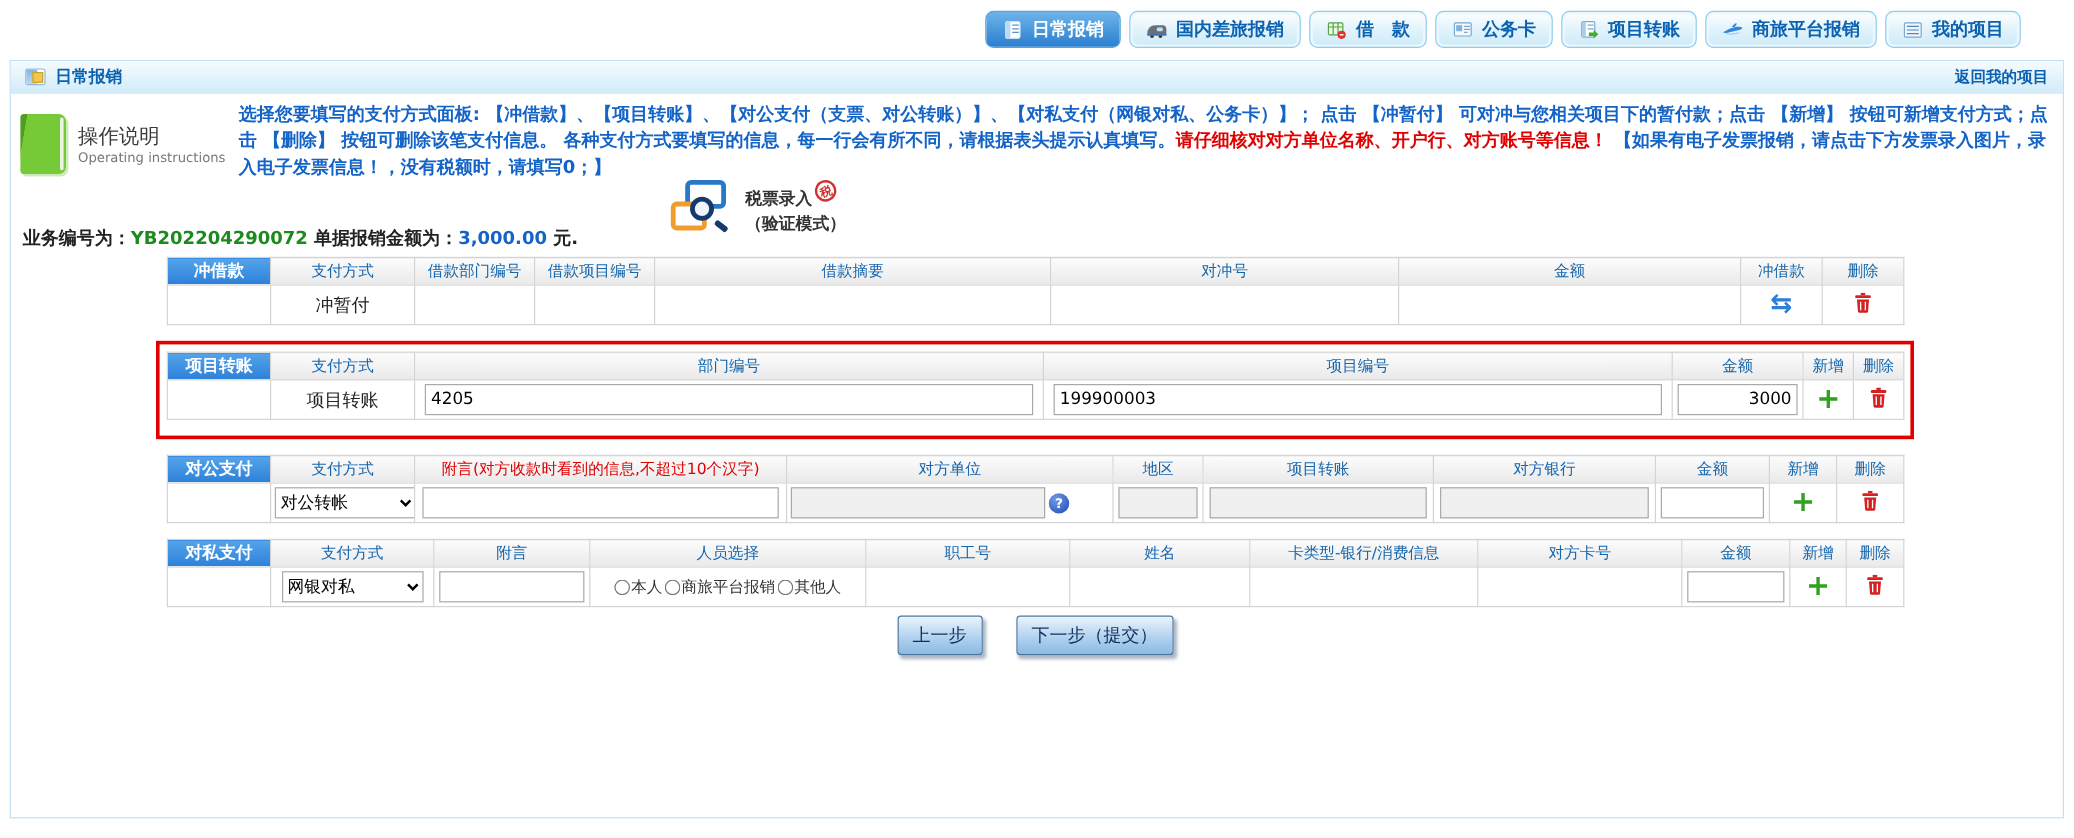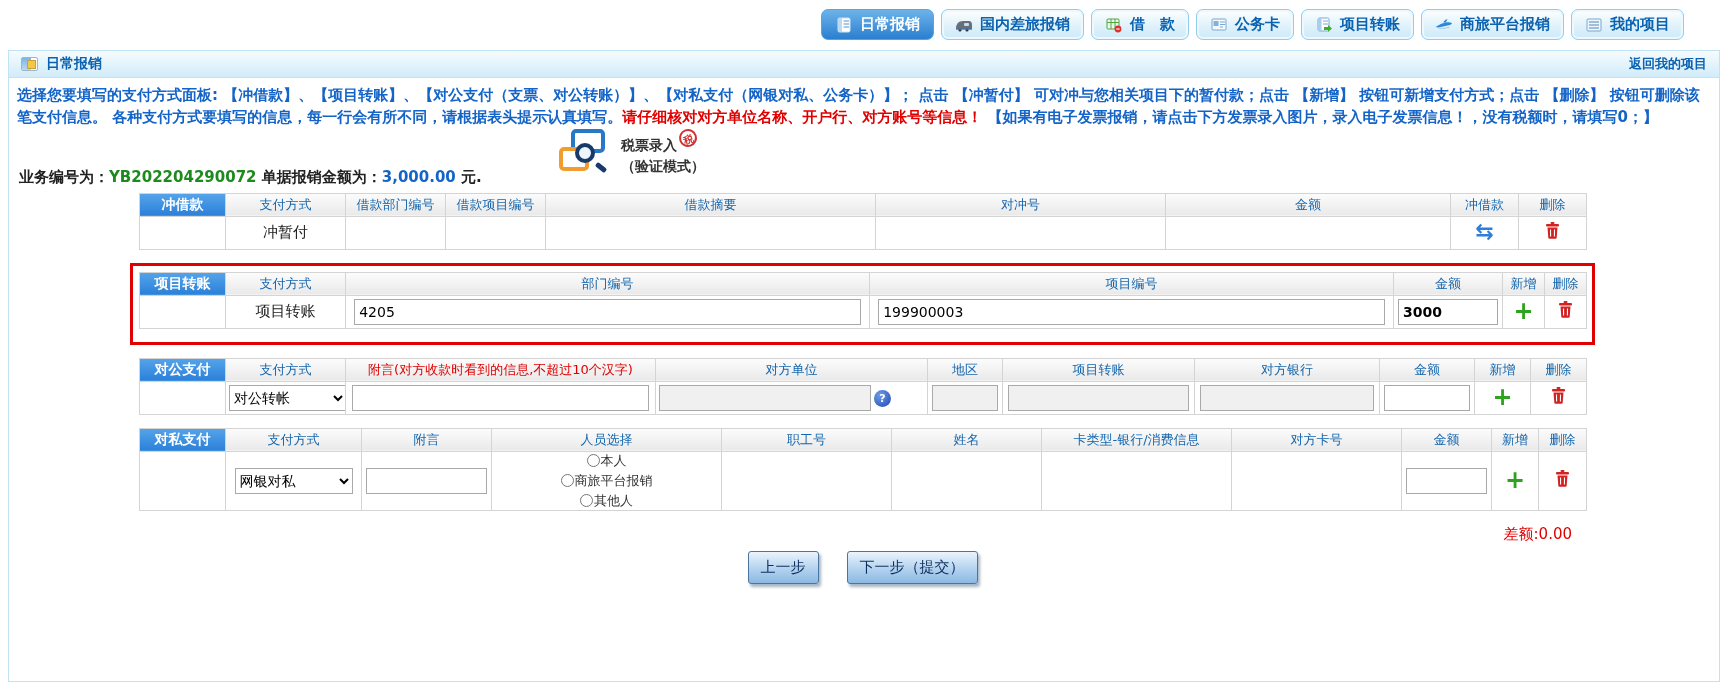--- a/index.html
+++ b/index.html
@@ -55,28 +55,28 @@
   .tables { width:1447px; margin-left:130px; }
   table { border-collapse:collapse; width:100%; table-layout:fixed;padding-left:16px; }
   th,td { border:1px solid #d4d4d4; padding:0 3px; overflow:hidden; white-space:nowrap; }
   thead th { height:23px; background:linear-gradient(#fcfcfc,#e9e9e9); color:#1566ad; font-weight:normal; font-size:13px; }
   th.tlabel { background:linear-gradient(#55a4ea,#2b80d9); color:#fff; font-weight:bold; font-size:14px; }
   th.red-th { color:#e00000; }
   tbody td { height:33px; background:#fff; text-align:center; font-size:15px; color:#222; }
   .row-gap { height:13px; }
   input[type=text] { height:26px; width:98%; border:1px solid #a9a9a9; font-size:14px; padding:0 4px; font-family:inherit; }
   input.ro { background:#f0f0f0; }
-  input.amt { text-align:left;font-weight:bold; }
+  input.amt { text-align:right; }
   select { height:26px; min-width:118px; border:1px solid #a9a9a9; font-size:14px; font-family:inherit; background:#fff; }
   .highlight { border:3px solid #e00000; padding:6px 6px 13px 6px; margin:13px -9px 13px -9px; }
   .swap-ico { color:#2f7fd6; font-size:22px; font-weight:bold; line-height:20px; cursor:pointer; }
   .plus-ico { color:#2fa31f; font-size:24px; font-weight:bold; line-height:20px; cursor:pointer; }
   .trash-ico { display:inline-block; cursor:pointer; }
   .q-ico { display:inline-block; width:17px; height:17px; border-radius:50%; background:radial-gradient(circle at 35% 30%,#6f9be8,#1d48b4); color:#fff; font-size:11px; font-weight:bold; line-height:17px; text-align:center; vertical-align:middle; margin-left:3px; cursor:pointer; }
-  .radio-group { display:flex; align-items:center; justify-content:space-between; gap:2px; font-size:13px; color:#333;flex-direction:column; }
+  .radio-group { display:flex; align-items:center; justify-content:center; gap:2px; font-size:13px; color:#333; }
   .radio-group label { display:flex; align-items:center; cursor:pointer; }
   .radio-group input { margin:0 1px 0 0; }
   
   .diff-line { text-align:right; padding:14px 14px 0 0; color:#e00000; font-size:15px; }
   .actions { display:flex; justify-content:center; gap:28px; margin-top:7px; }
   .act-btn {
     min-width:46px; padding:6px 12px; font-size:15px; color:#0d2f5e; font-family:inherit;
     background:linear-gradient(#eaf4fc,#aecfed 60%,#8cb9e2); border:1px solid #49759e; border-radius:3px;
     box-shadow:2px 3px 3px rgba(60,90,120,.45); cursor:pointer;
   }
@@ -171,20 +171,27 @@
 
 <div class="content">
 
   <div class="section-header">
     <span class="win-ico"></span>
     <span>日常报销</span>
     <a class="back-link">返回我的项目</a>
   </div>
 
   <div class="instructions">
+    <div class="instr-badge">
+      <div class="book-ico"></div>
+      <div>
+        <div class="instr-title">操作说明</div>
+        <div class="instr-sub">Operating instructions</div>
+      </div>
+    </div>
     <div class="instr-text"><span>选择您要填写的支付方式面板: </span><span>【冲借款】、【项目转账】、【对公支付（支票、对公转账）】、【对私支付（网银对私、公务卡）】</span><span>； 点击 </span><span>【冲暂付】</span><span> 可对冲与您相关项目下的暂付款；点击 </span><span>【新增】</span><span> 按钮可新增支付方式；点击 </span><span>【删除】</span><span> 按钮可删除该笔支付信息。 各种支付方式要填写的信息，每一行会有所不同，请根据表头提示认真填写。</span><span class="seg-red">请仔细核对对方单位名称、开户行、对方账号等信息！</span><span> 【如果有电子发票报销，请点击下方发票录入图片，录入电子发票信息！，没有税额时，请填写0；】</span>
     </div>
   </div>
 
   <div class="mid-zone">
     <div class="tax-block">
       <div class="tax-ico">
         <div class="tax-doc-back"></div>
         <div class="tax-doc-front"></div>
         <div class="tax-lens"></div>
@@ -422,21 +429,20 @@
                   <path d="M2.5 5.5 h10 l-0.8 10 q-0.1 1.2 -1.2 1.2 h-6 q-1.1 0 -1.2 -1.2 z" fill="#d42222"></path>
                   <line x1="5.5" y1="7.5" x2="5.6" y2="14.5" stroke="#fff" stroke-width="1.1"></line>
                   <line x1="9.5" y1="7.5" x2="9.4" y2="14.5" stroke="#fff" stroke-width="1.1"></line>
                 </svg>
             </span>
           </td>
         </tr>
       </tbody>
     </table>
 
-    <div class="diff-line">差额:0.00</div>
 
     <div class="actions">
       <button class="act-btn">上一步</button>
       <button class="act-btn">下一步（提交）</button>
     </div>
 
   </div>
 </div>
 
 </body></html>

